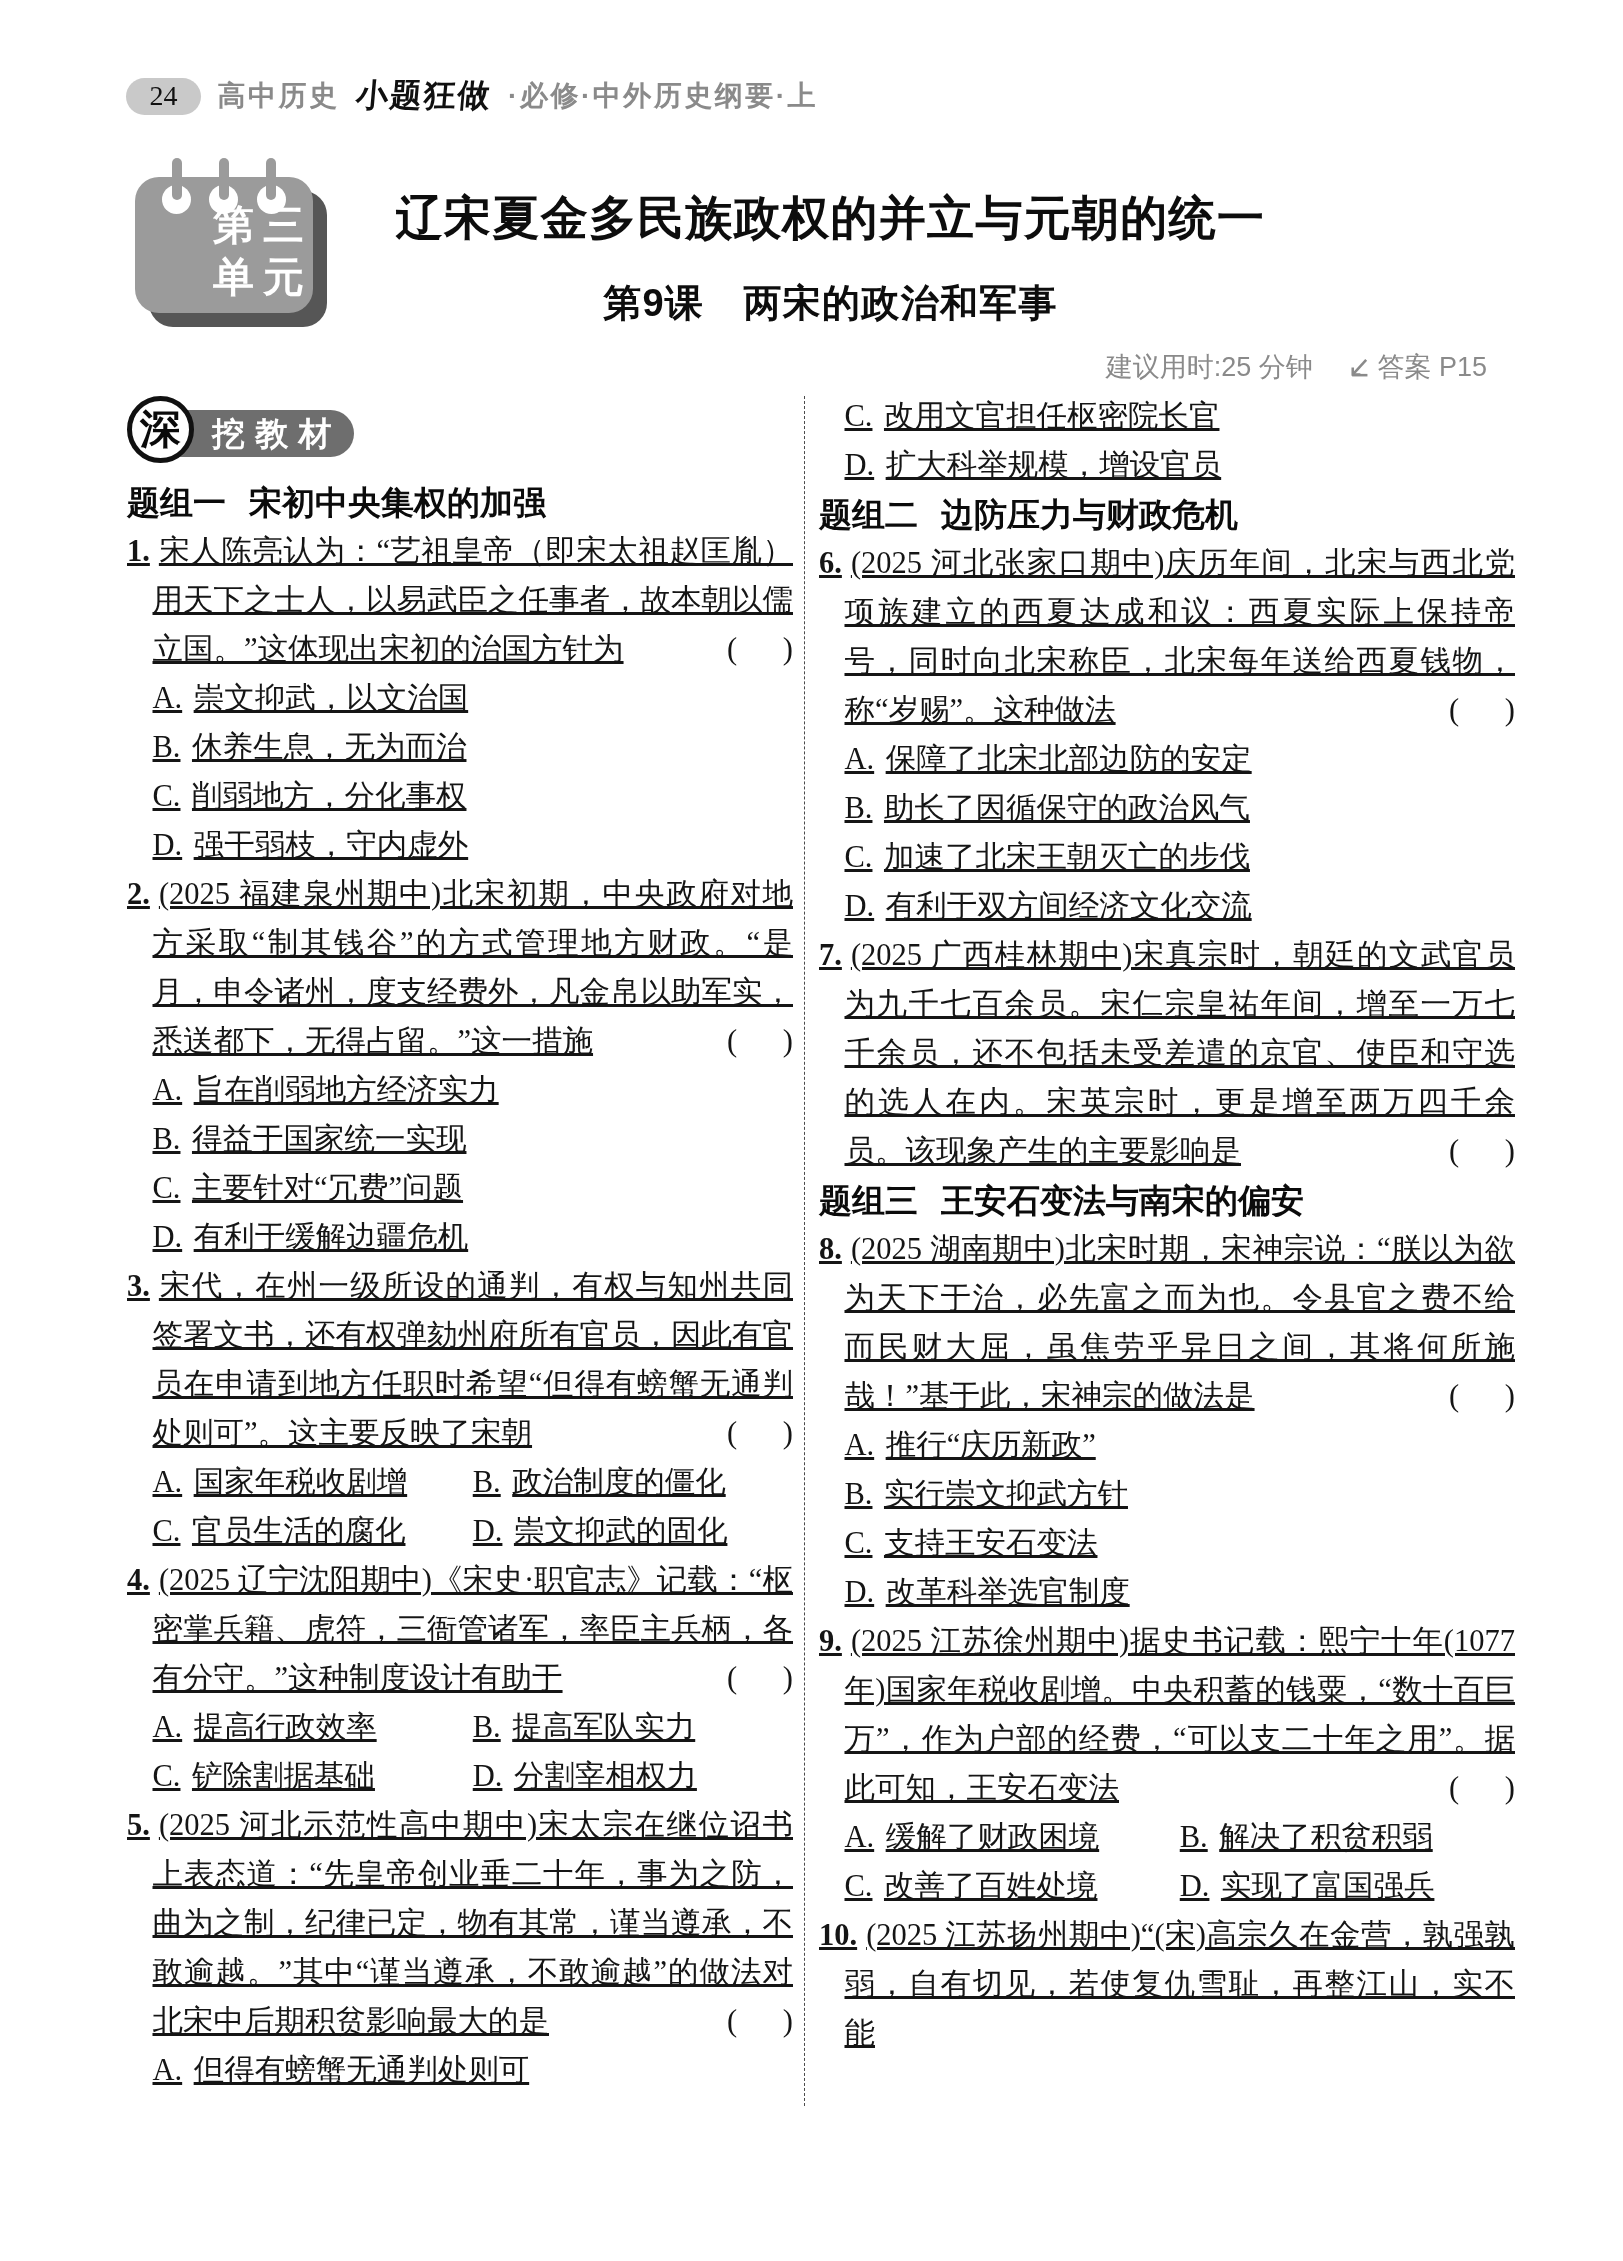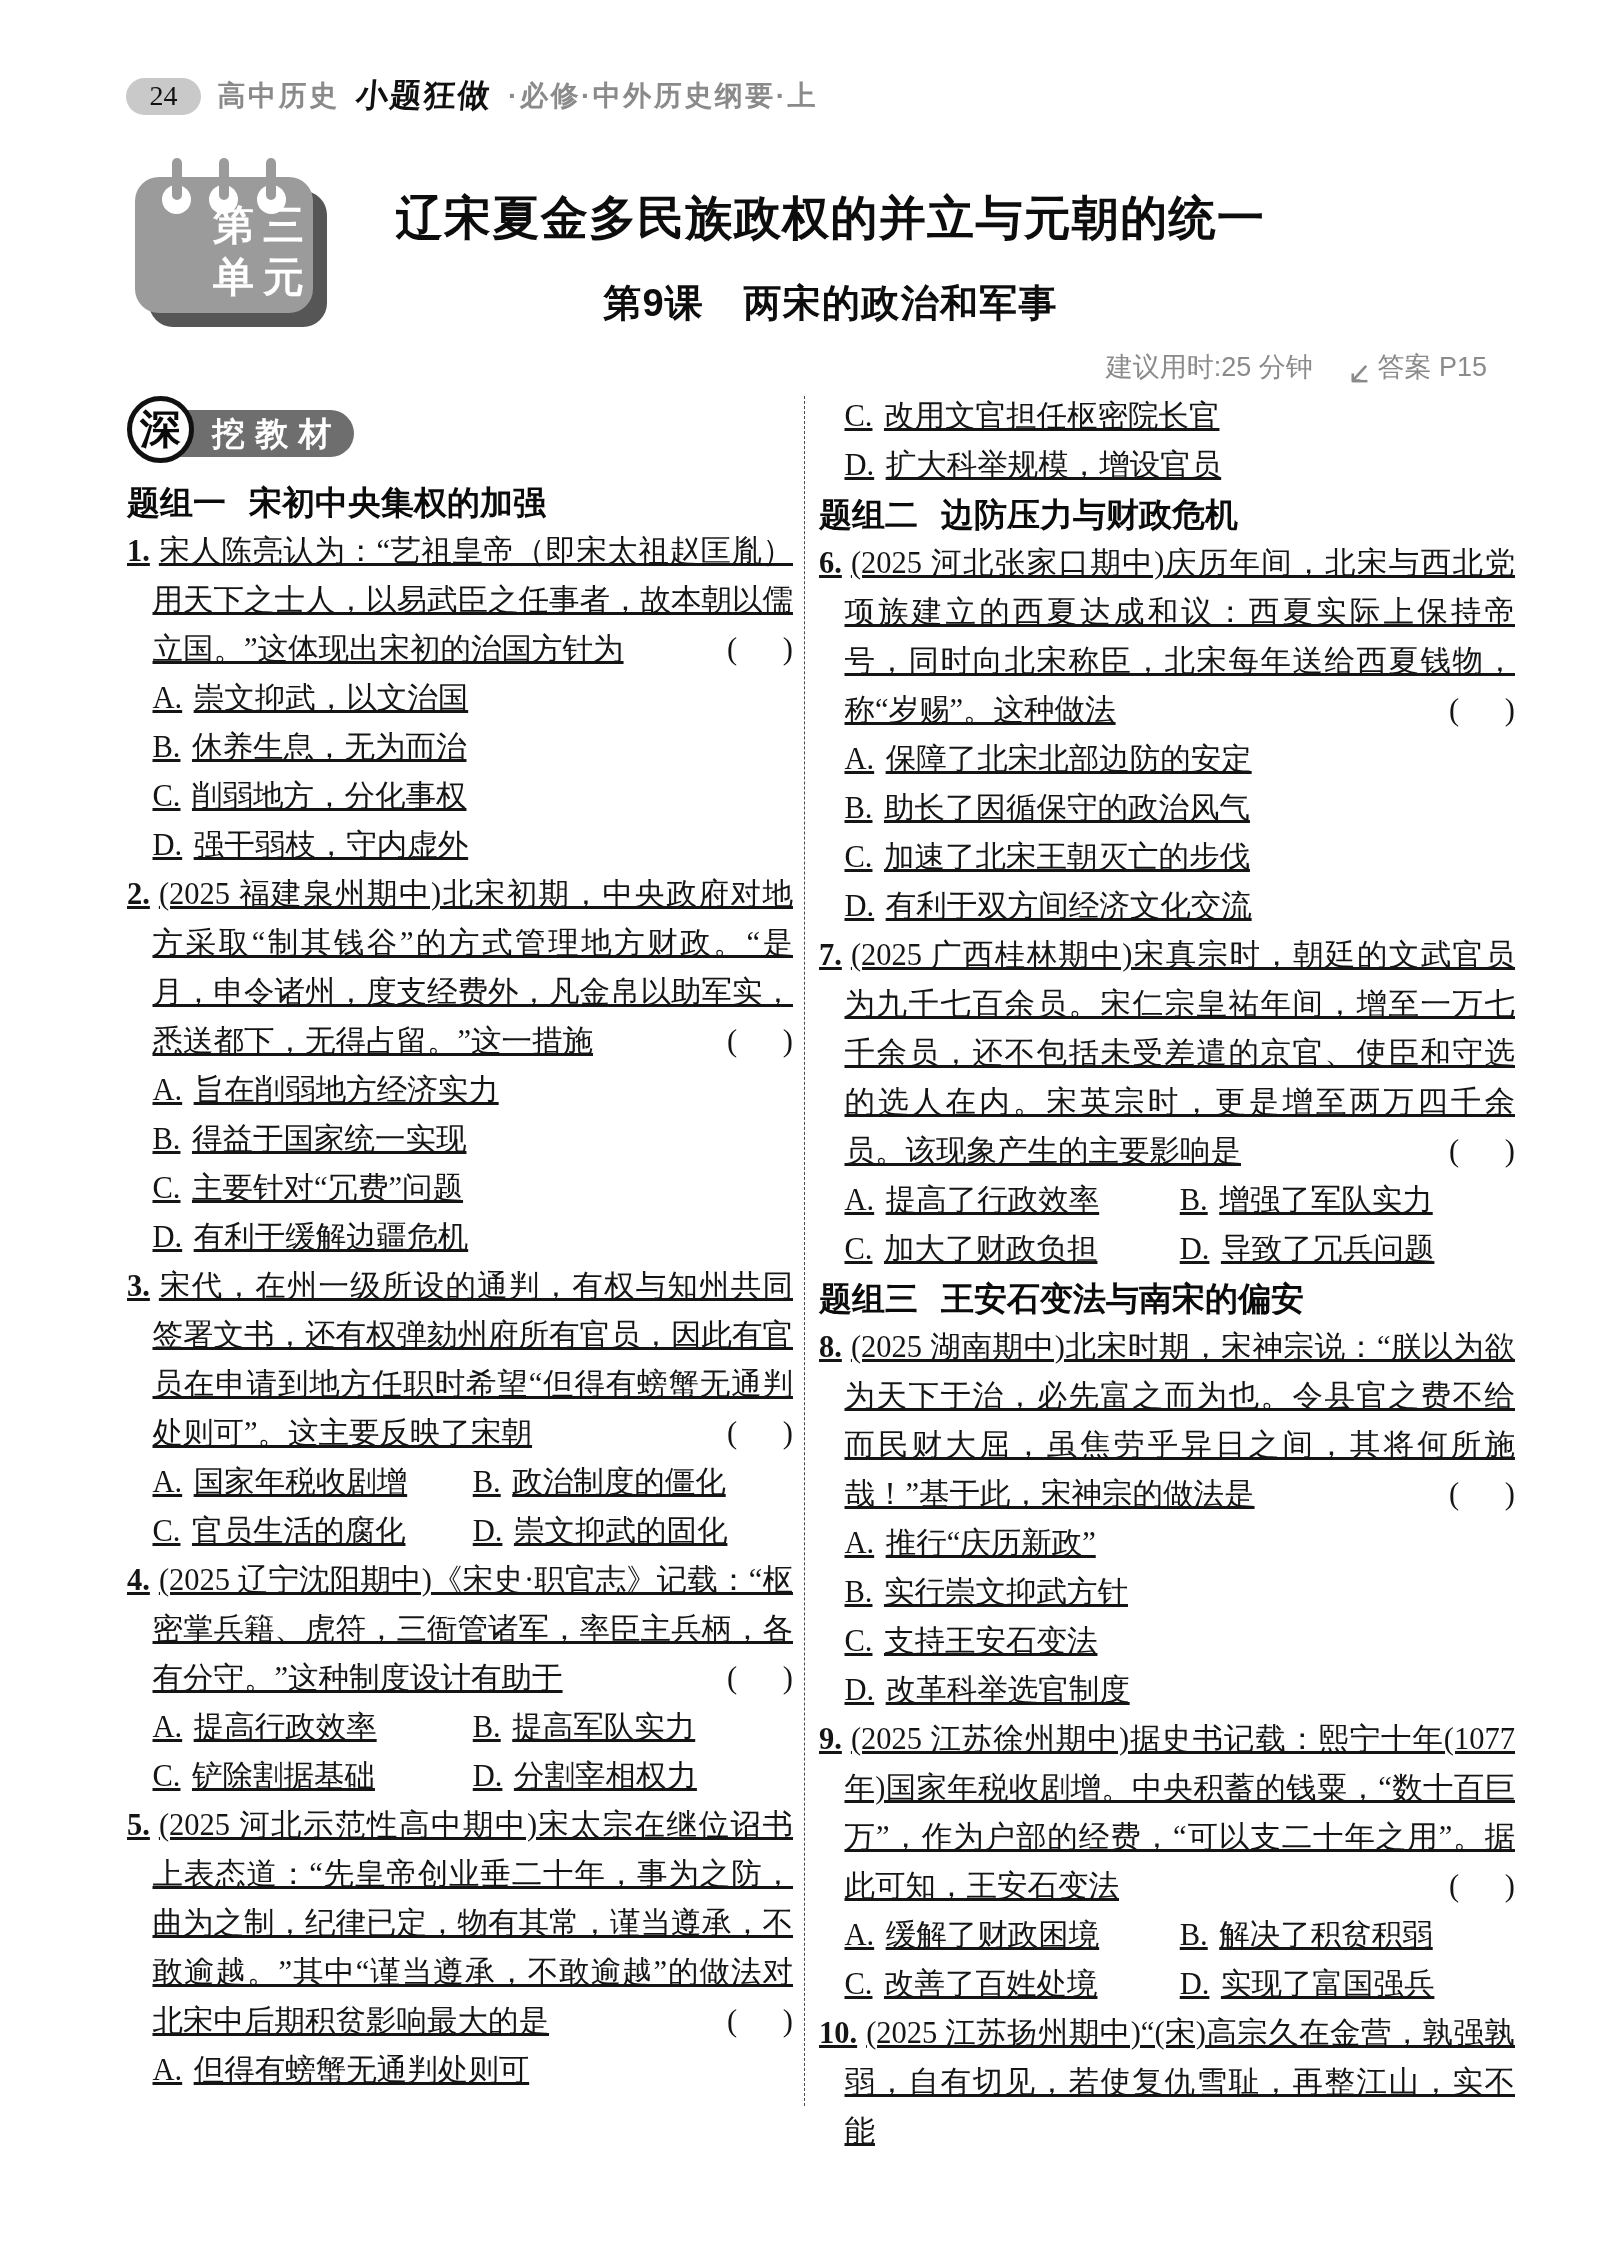--- a/index.html
+++ b/index.html
@@ -30,21 +30,21 @@
   .unit-text { position: absolute; inset: 0; padding-top: 21.6px; display: flex; flex-direction: column; align-items: flex-end;
     color: #ffffff; font-family: "Liberation Sans", sans-serif; font-weight: 900; font-size: 41px;
     letter-spacing: 9px; line-height: 1.28; text-indent: 9px; }
 
   
   .title-area { position: absolute; left: 331px; top: 187px; width: 999px; text-align: center;
     font-family: "Liberation Sans", "DejaVu Sans", sans-serif; }
   .unit-title { font-size: 47px; font-weight: 900; letter-spacing: 1.3px; color: #0d0d0d; }
   .lesson-title { margin-top: 28px; font-size: 38px; font-weight: 900; letter-spacing: 1.3px; color: #0d0d0d; }
 
-  .hint { position: absolute; top: 349px; right: 136px; display: flex; align-items: flex-end; gap: 7.6px;
+  .hint { position: absolute; top: 349px; right: 136px; display: flex; align-items: center; gap: 7.6px;
     font-family: "Liberation Sans", sans-serif; font-size: 27px; color: #8a8a8a; }
   .hint .gap { width: 19px; }
   .hint svg { display: block; }
 
   
   .section-badge { position: relative; height: 81px; margin-bottom: 5.1px; }
   .badge-pill { position: absolute; left: 32px; top: 18px; width: 195px; height: 47px; background: #6e6e6e;
     border-radius: 9px 23.5px 23.5px 9px; color: #ffffff; display: flex; align-items: center;
     padding-left: 53px; font-family: "Liberation Sans", sans-serif; font-weight: 900;
     font-size: 33px; letter-spacing: 10.2px; }
@@ -204,26 +204,20 @@
           <div class="option"><span class="opt-label">B.</span><span class="opt-text">助长了因循保守的政治风气</span></div>
           <div class="option"><span class="opt-label">C.</span><span class="opt-text">加速了北宋王朝灭亡的步伐</span></div>
           <div class="option"><span class="opt-label">D.</span><span class="opt-text">有利于双方间经济文化交流</span></div>
         </div>
       </div>
       <div class="question">
         <p class="stem"><span class="qnum">7.</span>(2025 广西桂林期中)宋真宗时，朝廷的文武官员为九千七百余员。宋仁宗皇祐年间，增至一万七千余员，还不包括未受差遣的京官、使臣和守选的选人在内。宋英宗时，更是增至两万四千余员。该现象产生的主要影响是<span class="bracket">
             <span>(</span>
             <span>)</span>
           </span></p>
-        <div class="options cols-2">
-          <div class="option"><span class="opt-label">A.</span><span class="opt-text">提高了行政效率</span></div>
-          <div class="option"><span class="opt-label">B.</span><span class="opt-text">增强了军队实力</span></div>
-          <div class="option"><span class="opt-label">C.</span><span class="opt-text">加大了财政负担</span></div>
-          <div class="option"><span class="opt-label">D.</span><span class="opt-text">导致了冗兵问题</span></div>
-        </div>
       </div>
       <div class="group-header"><span class="group-label">题组三</span><span class="group-title">王安石变法与南宋的偏安</span></div>
       <div class="question">
         <p class="stem"><span class="qnum">8.</span>(2025 湖南期中)北宋时期，宋神宗说：“朕以为欲为天下于治，必先富之而为也。令县官之费不给而民财大屈，虽焦劳乎异日之间，其将何所施哉！”基于此，宋神宗的做法是<span class="bracket">
             <span>(</span>
             <span>)</span>
           </span></p>
         <div class="options cols-1">
           <div class="option"><span class="opt-label">A.</span><span class="opt-text">推行“庆历新政”</span></div>
           <div class="option"><span class="opt-label">B.</span><span class="opt-text">实行崇文抑武方针</span></div>

